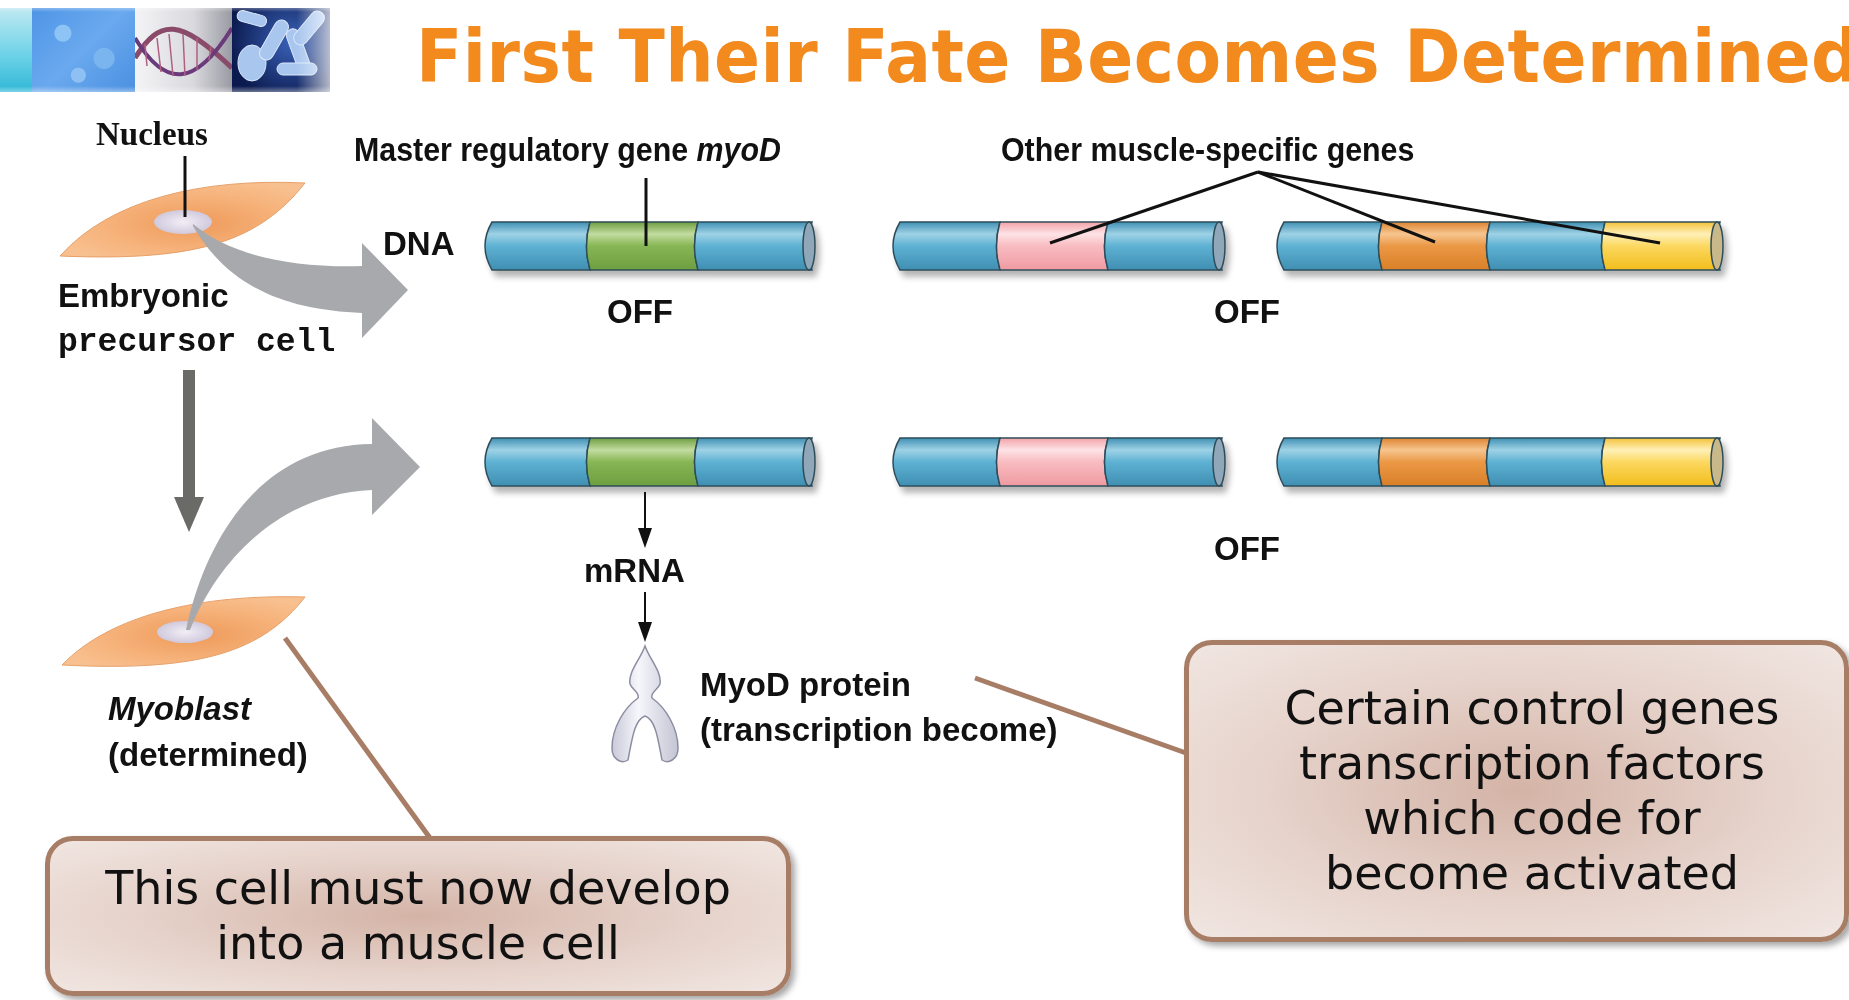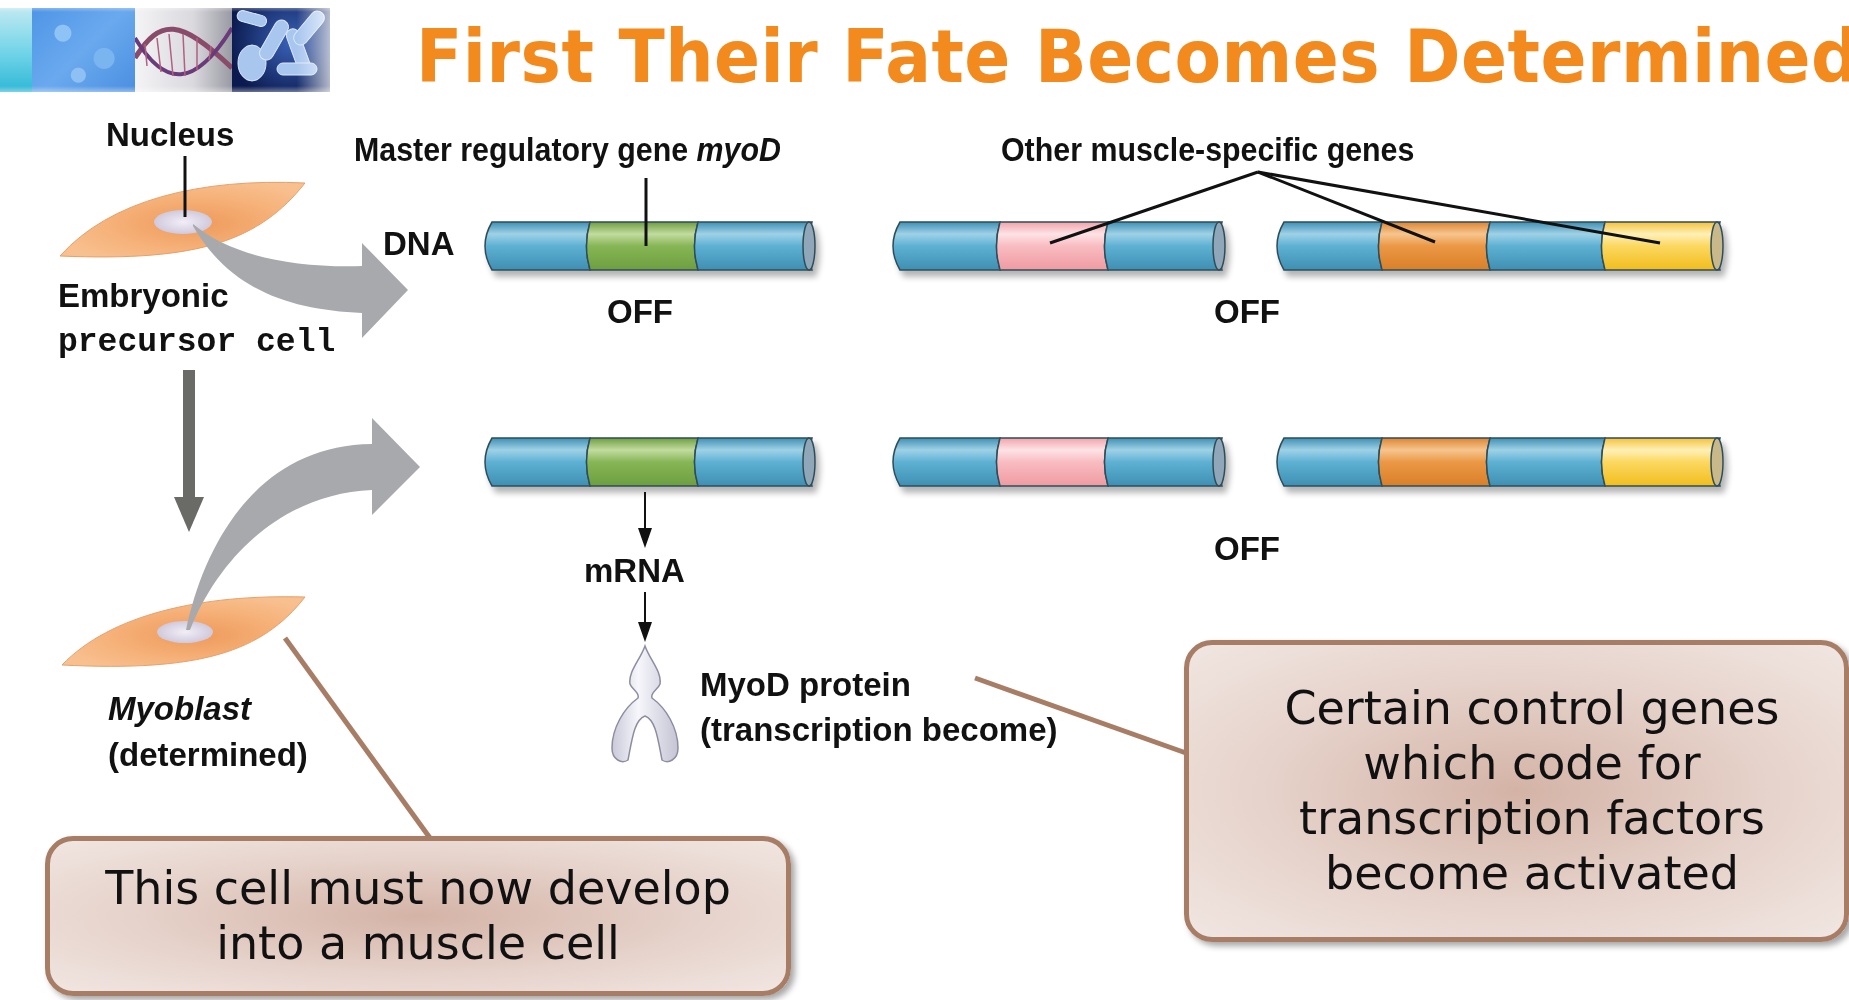--- a/index.html
+++ b/index.html
@@ -213,21 +213,21 @@
     <line x1="645" y1="592" x2="645" y2="624" stroke="#111" stroke-width="2"></line>
     <polygon points="638,622 652,622 645,642" fill="#111"></polygon>
   </g>
 
   <path d="M645,646 C640,660 628,672 630,684 C632,690 640,692 638,698 C624,708 612,728 612,748 C612,760 622,764 628,760 C632,740 634,720 645,716 C656,720 658,740 662,760 C668,764 678,760 678,748 C678,728 666,708 652,698 C650,692 658,690 660,684 C662,672 650,660 645,646 Z" fill="url(#gProt)" stroke="#8d8da2" stroke-width="1.5"></path>
 
   <line x1="285" y1="638" x2="430" y2="838" stroke="#a87d66" stroke-width="5"></line>
   <line x1="975" y1="678" x2="1186" y2="753" stroke="#a87d66" stroke-width="5"></line>
 </svg>
 
-<div class="abs lbl" style="left:106px; top:118px;">Nucleus</div>
+<div class="abs lbl" style="left:96px; top:118px;font-family:Liberation Serif, serif;">Nucleus</div>
 <div class="abs lbl" style="left:58px; top:279px;text-align:right;">Embryonic</div>
 <div class="abs lbl" style="left:58px; top:326px;font-family:Liberation Mono, monospace;">precursor cell</div>
 <div class="abs lbl" style="left:383px; top:227px;">DNA</div>
 
 <div class="abs lbl condensed" style="left:354px; top:133px;">
   <span>Master regulatory gene </span><i>myoD</i>
 </div>
 <div class="abs lbl condensed" style="left:1001px; top:133px;">Other muscle-specific genes</div>
 
 <div class="abs lbl" style="left:607px; top:295px;">OFF</div>
@@ -240,16 +240,16 @@
 
 <div class="abs lbl" style="left:108px; top:692px;font-style:italic;">Myoblast</div>
 <div class="abs lbl" style="left:108px; top:738px;">(determined)</div>
 
 <div class="abs callout co-left">
   <span>This cell must now develop</span>
   <span>into a muscle cell</span>
 </div>
 <div class="abs callout co-right">
   <span>Certain control genes</span>
+  <span>transcription factors</span>
   <span>which code for</span>
-  <span>transcription factors</span>
   <span>become activated</span>
 </div>
 
 </body></html>

